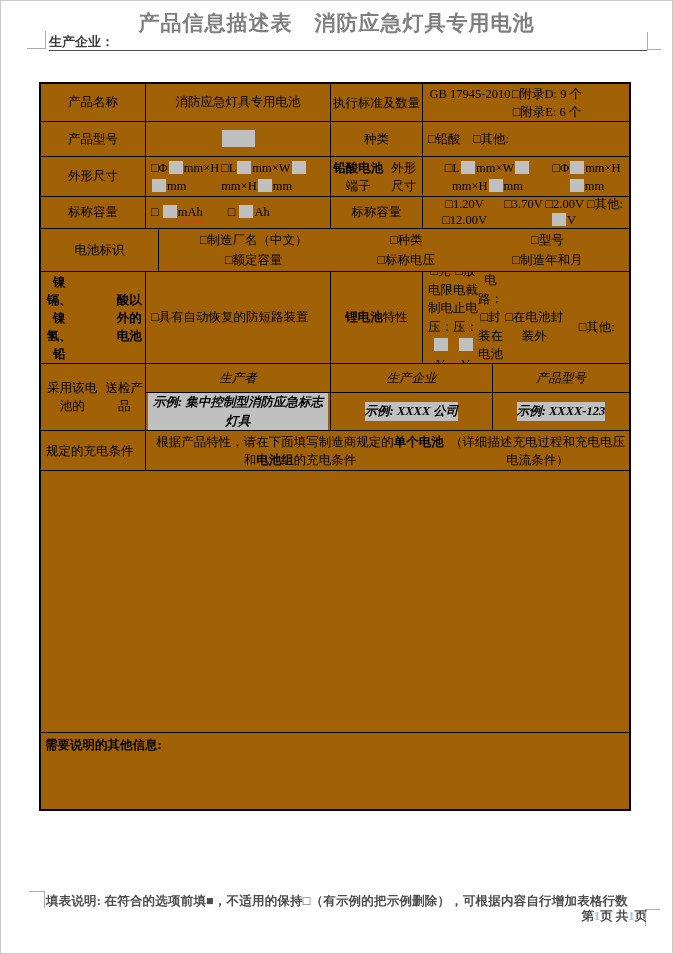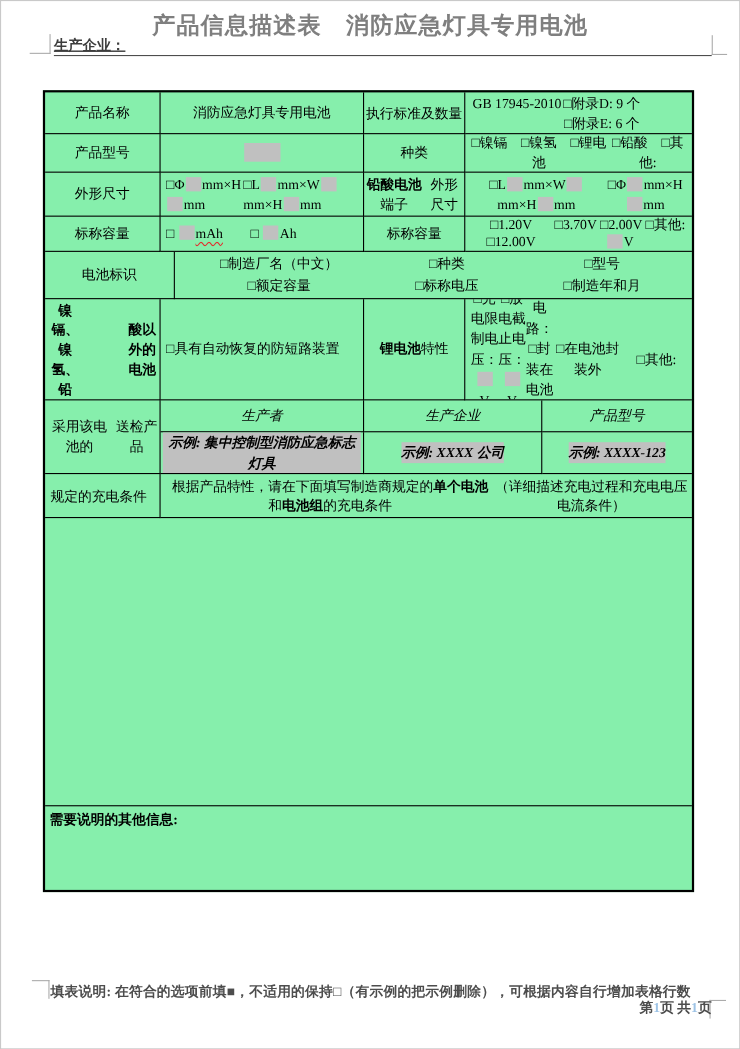--- a/index.html
+++ b/index.html
@@ -3,32 +3,32 @@
 <meta charset="utf-8">
 <style>
   html,body{margin:0;padding:0;background:#fff;}
   body{font-family:"Liberation Serif","DejaVu Serif",serif;color:#000;}
   #page{position:relative;width:671px;height:952px;background:#fff;border:1px solid #c9c9c9;overflow:hidden;}
 
   
   .doc-title{position:absolute;top:8px;left:0;width:100%;text-align:center;
     font-size:21px;font-weight:bold;color:#7f7f7f;letter-spacing:1px;}
   .producer-line{position:absolute;top:31px;left:48px;right:25px;height:18px;
-    border-bottom:1px solid #4d4d4d;text-decoration:underline;}
+    border-bottom:1px solid #4d4d4d;}
   .producer-label{font-size:13px;font-weight:bold;color:#3d3d3d;}
 
   
   .mark{position:absolute;}
   .mark-tl{left:26px;top:30px;width:18px;height:17px;border-right:1px solid #ababab;border-bottom:1px solid #ababab;}
   .mark-tr{right:11px;top:31px;width:13px;height:17px;border-left:1px solid #ababab;border-bottom:1px solid #ababab;}
   .mark-bl{left:28px;top:890px;width:15px;height:16px;border-right:1px solid #ababab;border-top:1px solid #ababab;}
   .mark-br{right:12px;top:908px;width:14px;height:16px;border-left:1px solid #ababab;border-top:1px solid #ababab;}
 
   
-  .tbl{position:absolute;left:38px;top:81px;width:592px;border:2px solid #000;box-sizing:border-box;background:#86efac;}
+  .tbl{position:absolute;left:38px;top:81px;width:592px;border:2px solid #000;box-sizing:border-box;background:#a16207;}
   .tr{display:flex;box-sizing:border-box;}
   .td{box-sizing:border-box;border-right:1px solid #000;border-bottom:1px solid #000;
       display:flex;align-items:center;font-size:12.5px;line-height:1.45;overflow:hidden;}
   .td.last{border-right:none;text-align:center;}
   .td.hdr{justify-content:center;text-align:center;}
   .td.cnt{padding-left:5px;padding-right:3px;}
   .td.ctr{justify-content:center;text-align:center;}
   .tr:last-child .td{border-bottom:none;}
   .rl{white-space:pre-wrap;}
   .lh18 .rl{line-height:18px;}
@@ -93,21 +93,20 @@
       </div>
     </div>
 
     <div class="tr" style="height:35px">
       <div class="td hdr" style="width:105px">产品型号</div>
       <div class="td ctr" style="width:185px">
           <div class="rl"><span class="blank wide"></span></div>
         </div>
       <div class="td hdr" style="width:92px">种类</div>
       <div class="td cnt last lh18" style="width:206px">
-          <div class="rl">□镍镉　□镍氢　□锂电池</div>
           <div class="rl">□铅酸　□其他:</div>
         </div>
     </div>
 
     <div class="tr" style="height:40px">
       <div class="td hdr" style="width:105px">外形尺寸</div>
       <div class="td cnt lh18" style="width:185px">
           <div class="rl">□Φ<span class="blank"></span>mm×H<span class="blank"></span>mm</div>
           <div class="rl">□L<span class="blank"></span>mm×W<span class="blank"></span>mm×H<span class="blank"></span>mm</div>
         </div>

